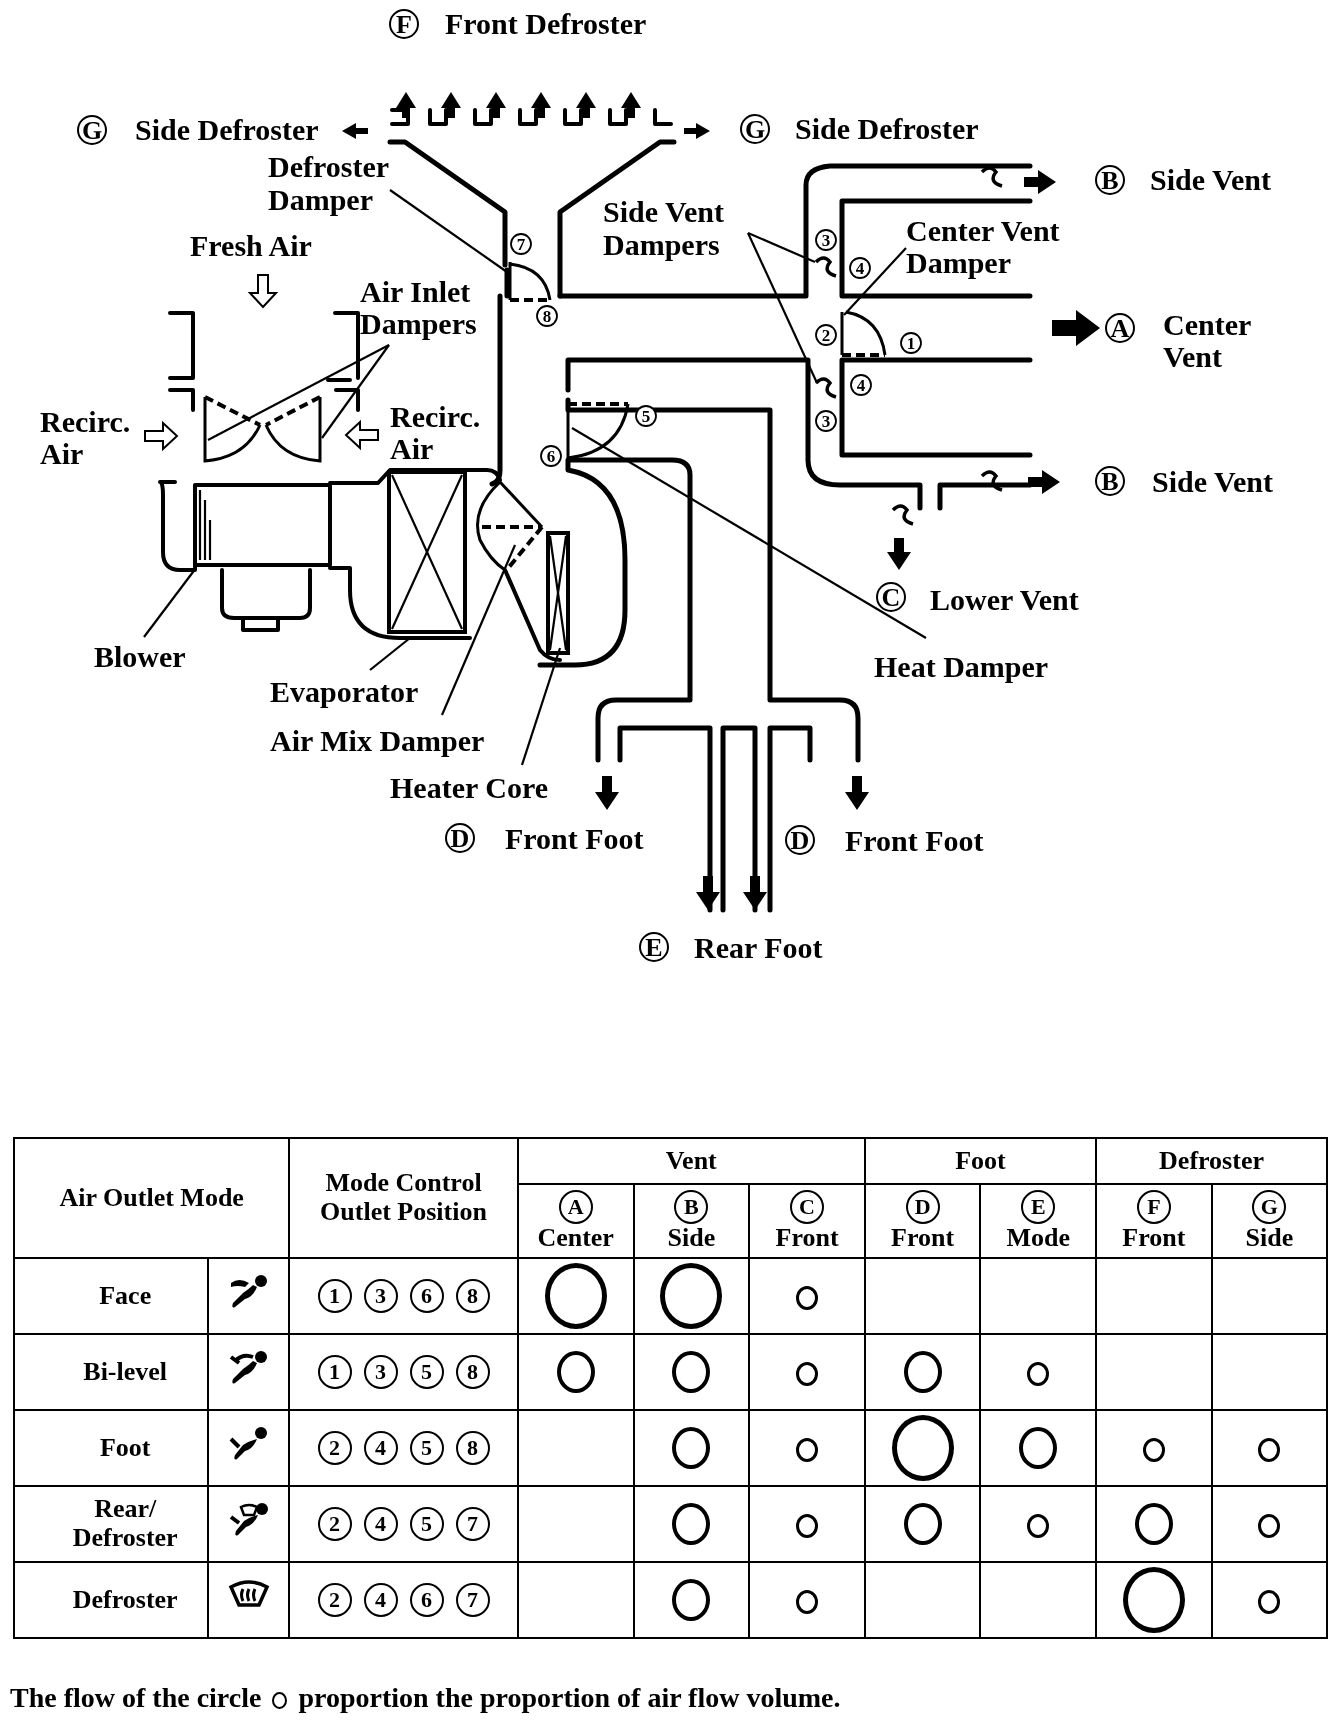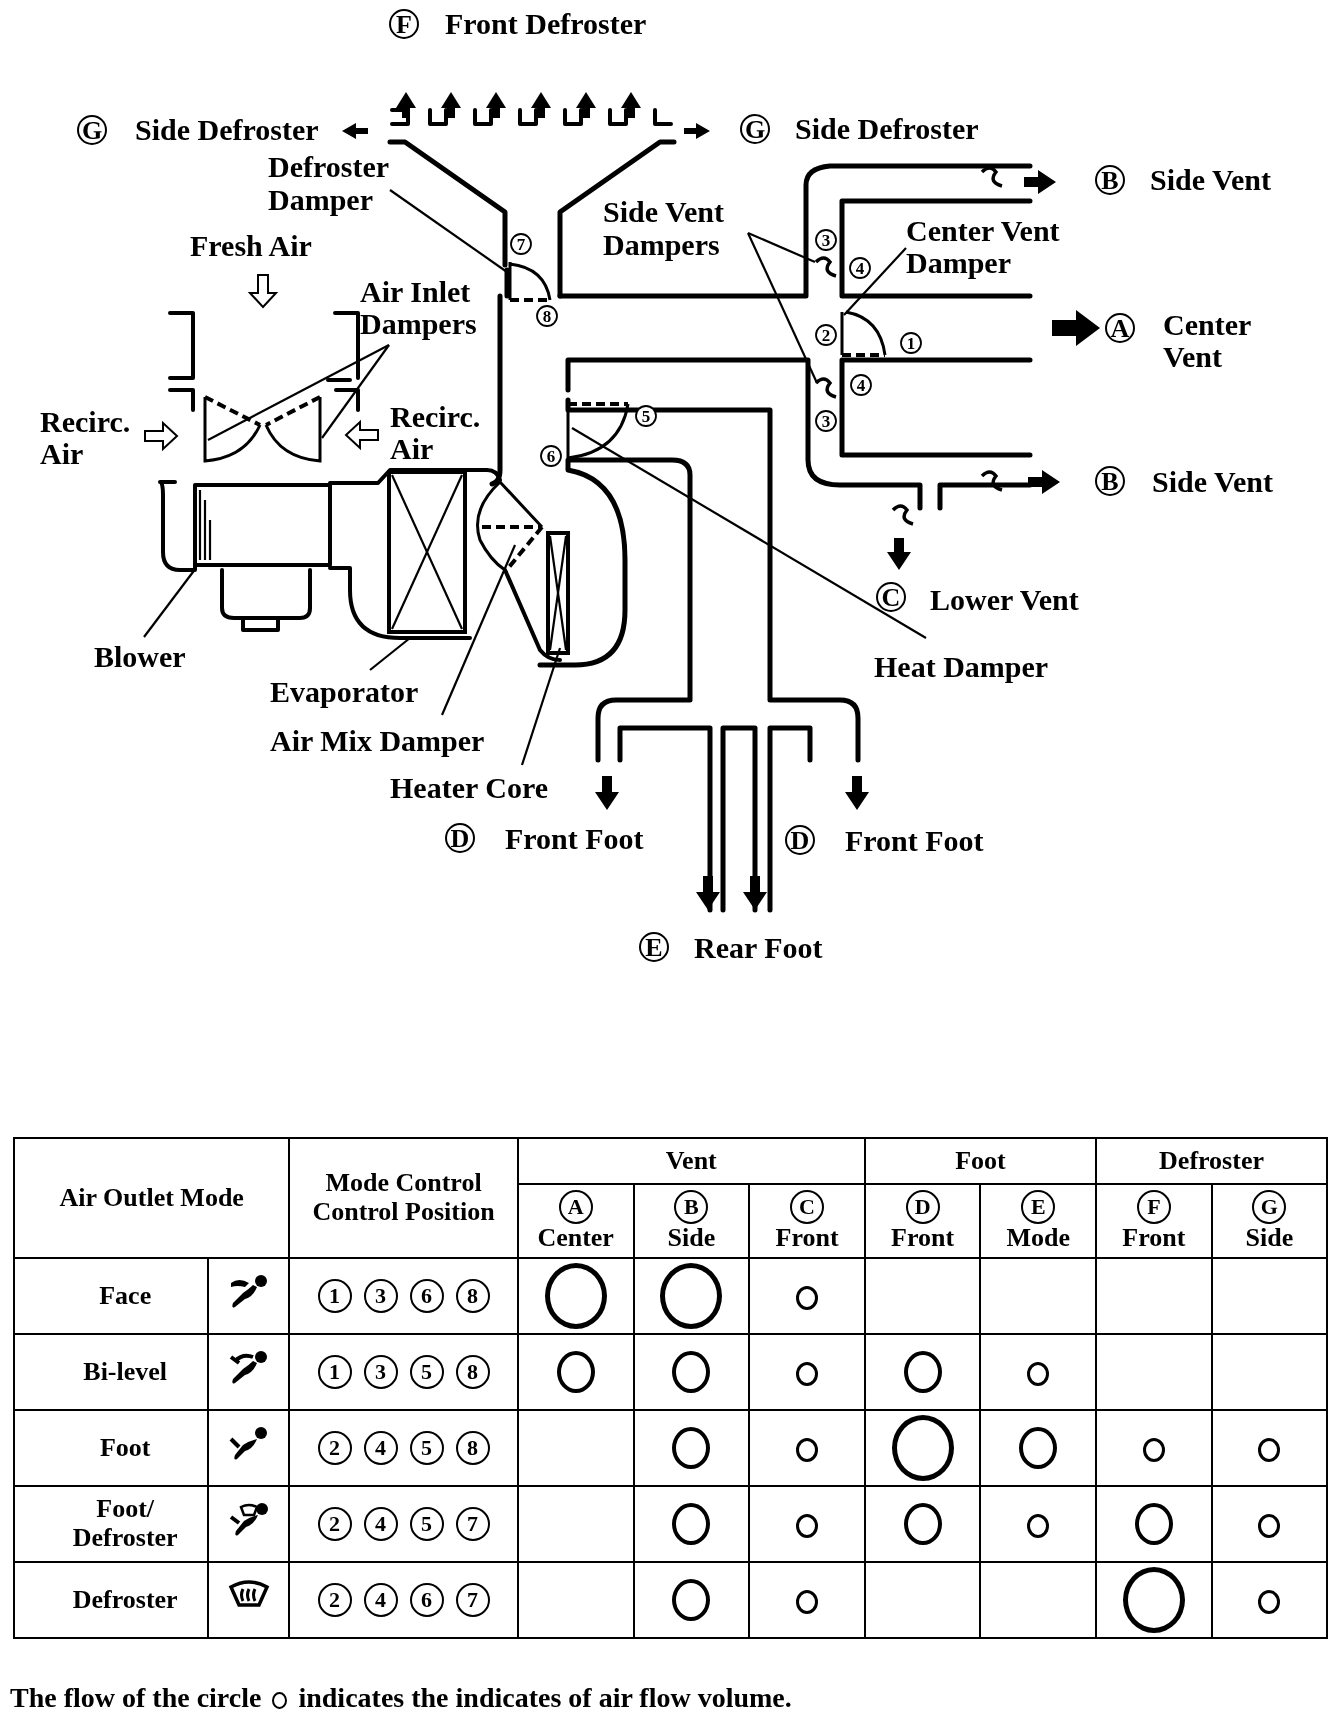--- a/index.html
+++ b/index.html
@@ -239,21 +239,21 @@
 </svg>
 
 <table class="modes">
   <thead>
     <tr>
       <th class="hdr-mode" colspan="2" rowspan="2">
         <span>Air Outlet Mode</span>
       </th>
       <th class="hdr-pos" rowspan="2">
         <span>Mode Control</span><br>
-        <span>Control Position</span>
+        <span>Outlet Position</span>
       </th>
       <th class="grp" colspan="3">Vent</th>
       <th class="grp" colspan="2">Foot</th>
       <th class="grp" colspan="2">Defroster</th>
     </tr>
     <tr id="col-header-row">
         <th class="sub"><span class="circ-letter">A</span><br><span>Center</span></th>
         <th class="sub"><span class="circ-letter">B</span><br><span>Side</span></th>
         <th class="sub"><span class="circ-letter">C</span><br><span>Front</span></th>
         <th class="sub"><span class="circ-letter">D</span><br><span>Front</span></th>
@@ -305,21 +305,21 @@
         <td class="pos-cell"><span class="circnum">2</span><span class="circnum">4</span><span class="circnum">5</span><span class="circnum">8</span></td>
         <td></td>
         <td><span class="flow s2"></span></td>
         <td><span class="flow s1"></span></td>
         <td><span class="flow s3"></span></td>
         <td><span class="flow s2"></span></td>
         <td><span class="flow s1"></span></td>
         <td><span class="flow s1"></span></td>
       </tr>
       <tr>
-        <td class="mode-name"><span>Foot/</span><br><span>Defroster</span></td>
+        <td class="mode-name"><span>Rear/</span><br><span>Defroster</span></td>
         <td class="mode-icon"><svg width="44" height="40" viewBox="0 0 44 40">
             <circle cx="35" cy="8" r="6"></circle>
             <path d="M14 6 q8 -4 16 0 l-3 8 h-10z" fill="#fff" stroke="#000" stroke-width="2.5"></path>
             <path d="M4 16 l8 6" stroke="#000" stroke-width="4"></path>
             <path d="M31 14 q-4 10 -12 12 l-8 8 q-4 2 -2 -4 l8 -10 q6 -4 14 -6z"></path>
           </svg></td>
         <td class="pos-cell"><span class="circnum">2</span><span class="circnum">4</span><span class="circnum">5</span><span class="circnum">7</span></td>
         <td></td>
         <td><span class="flow s2"></span></td>
         <td><span class="flow s1"></span></td>
@@ -342,14 +342,14 @@
         <td></td>
         <td><span class="flow s3"></span></td>
         <td><span class="flow s1"></span></td>
       </tr>
     </tbody>
 </table>
 
 <div class="footnote">
   <span>The flow of the circle</span>
   <span class="mini"></span>
-  <span>indicates the indicates of air flow volume.</span>
+  <span>proportion the proportion of air flow volume.</span>
 </div>
 
 </body></html>

